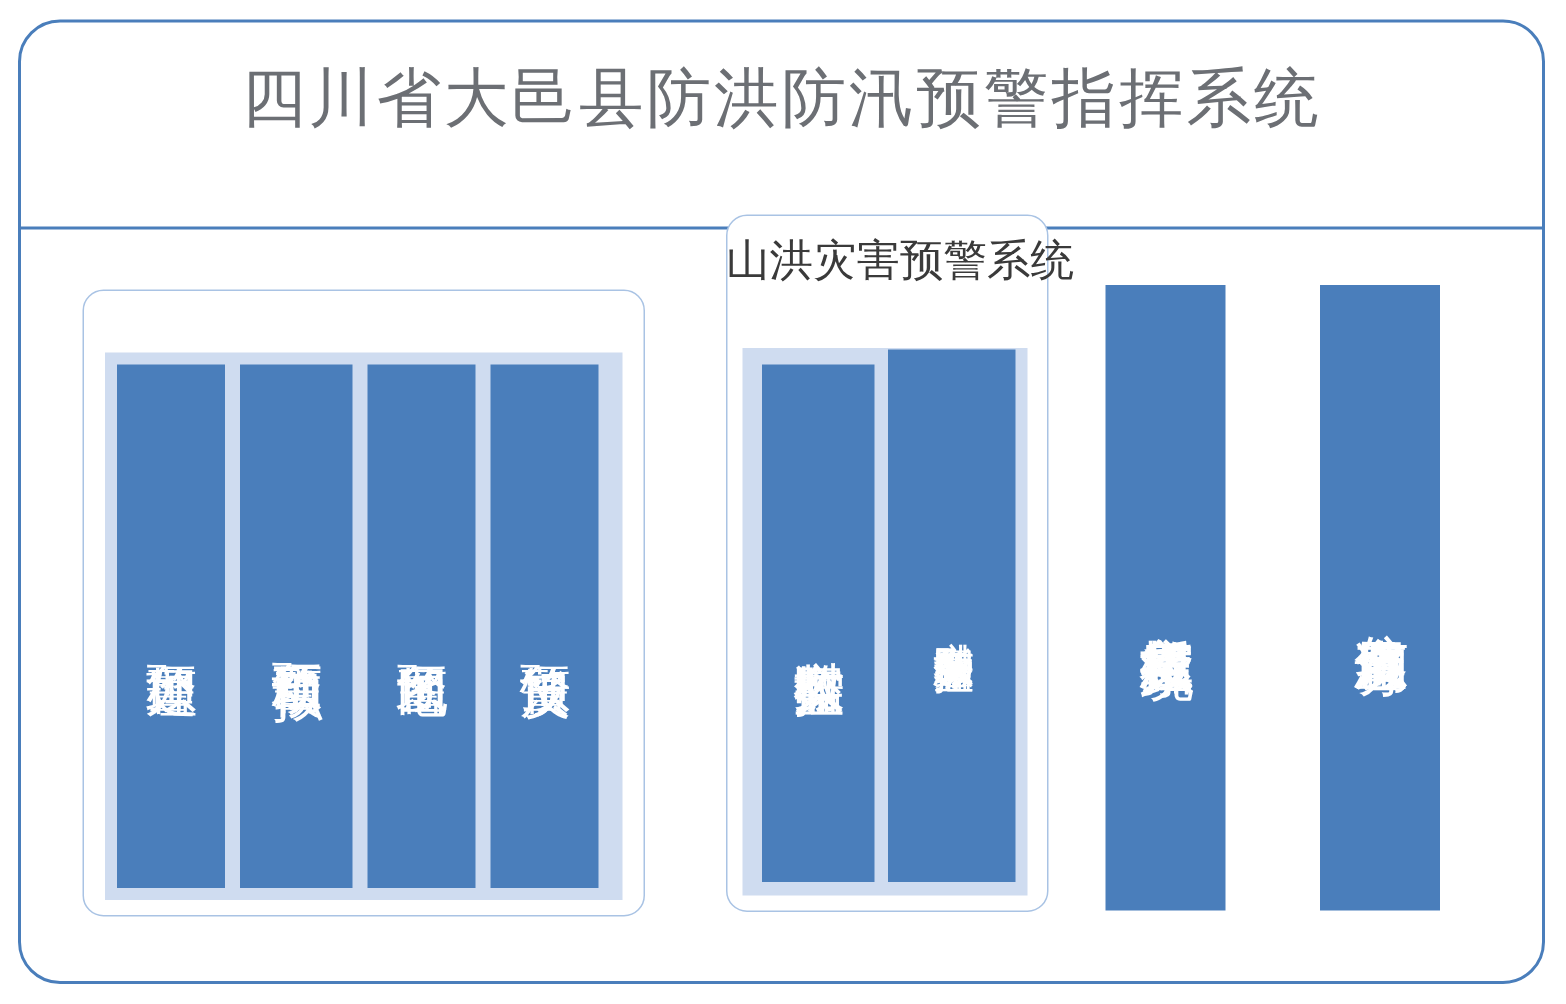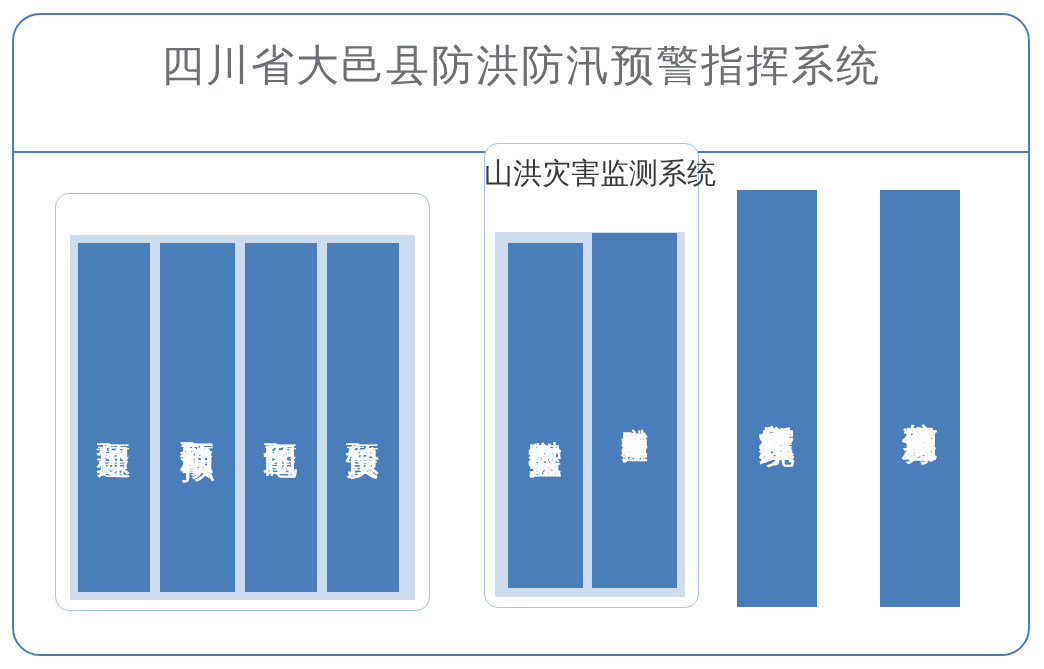--- a/index.html
+++ b/index.html
@@ -125,21 +125,21 @@
     <span class="vtext">预警动画模拟</span>
   </div>
   <div class="bar" style="left:245px; top:243px; width:72px; height:349px;">
     <span class="vtext">预警地图</span>
   </div>
   <div class="bar" style="left:327px; top:243px; width:72px; height:349px;">
     <span class="vtext">预警反馈</span>
   </div>
 
   <div class="group-box" style="left:484px; top:143px; width:215px; height:465px;"></div>
-  <div class="group-label" style="left:484px; top:157px; width:215px; font-size:29px; line-height:1.15;">山洪灾害监测系统</div>
+  <div class="group-label" style="left:484px; top:157px; width:215px; font-size:29px; line-height:1.15;">山洪灾害预警系统</div>
 
   <div class="panel-light" style="left:495px; top:232px; width:190px; height:365px;"></div>
 
   <div class="bar" style="left:508px; top:243px; width:75px; height:345px;">
     <span class="vtext">实时数据监控</span>
   </div>
   <div class="bar two-col" style="left:592px; top:233px; width:85px; height:355px;">
     <span class="vtext">实时动态影像数据监控</span>
   </div>
 

